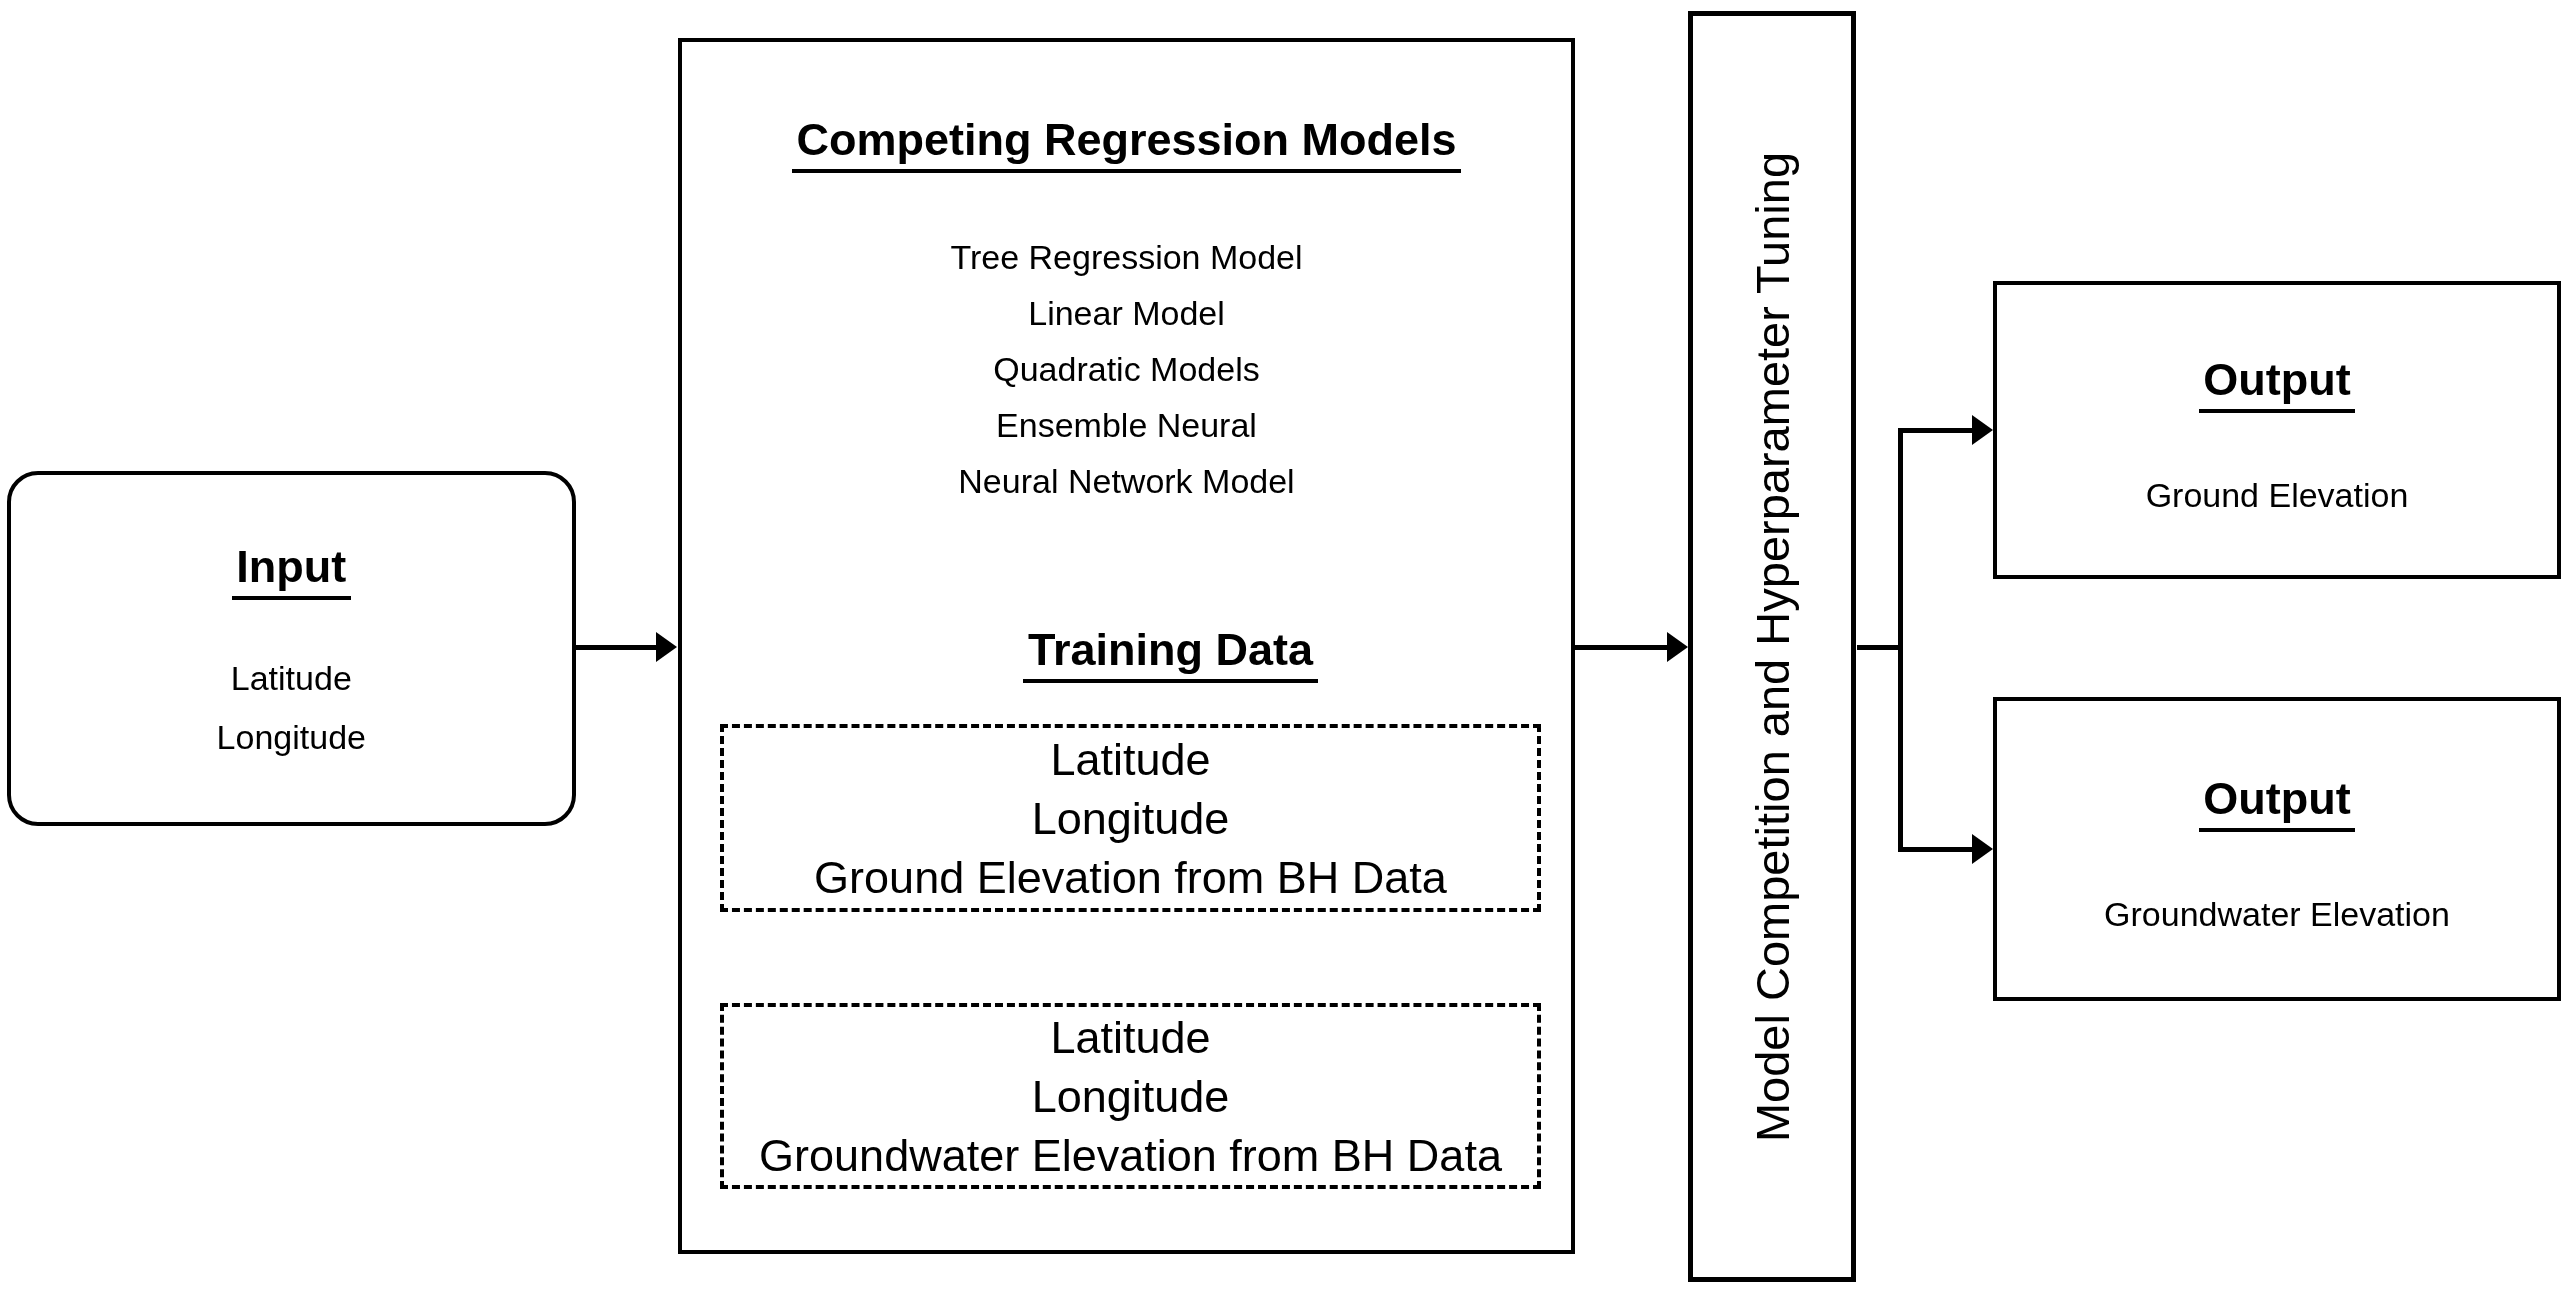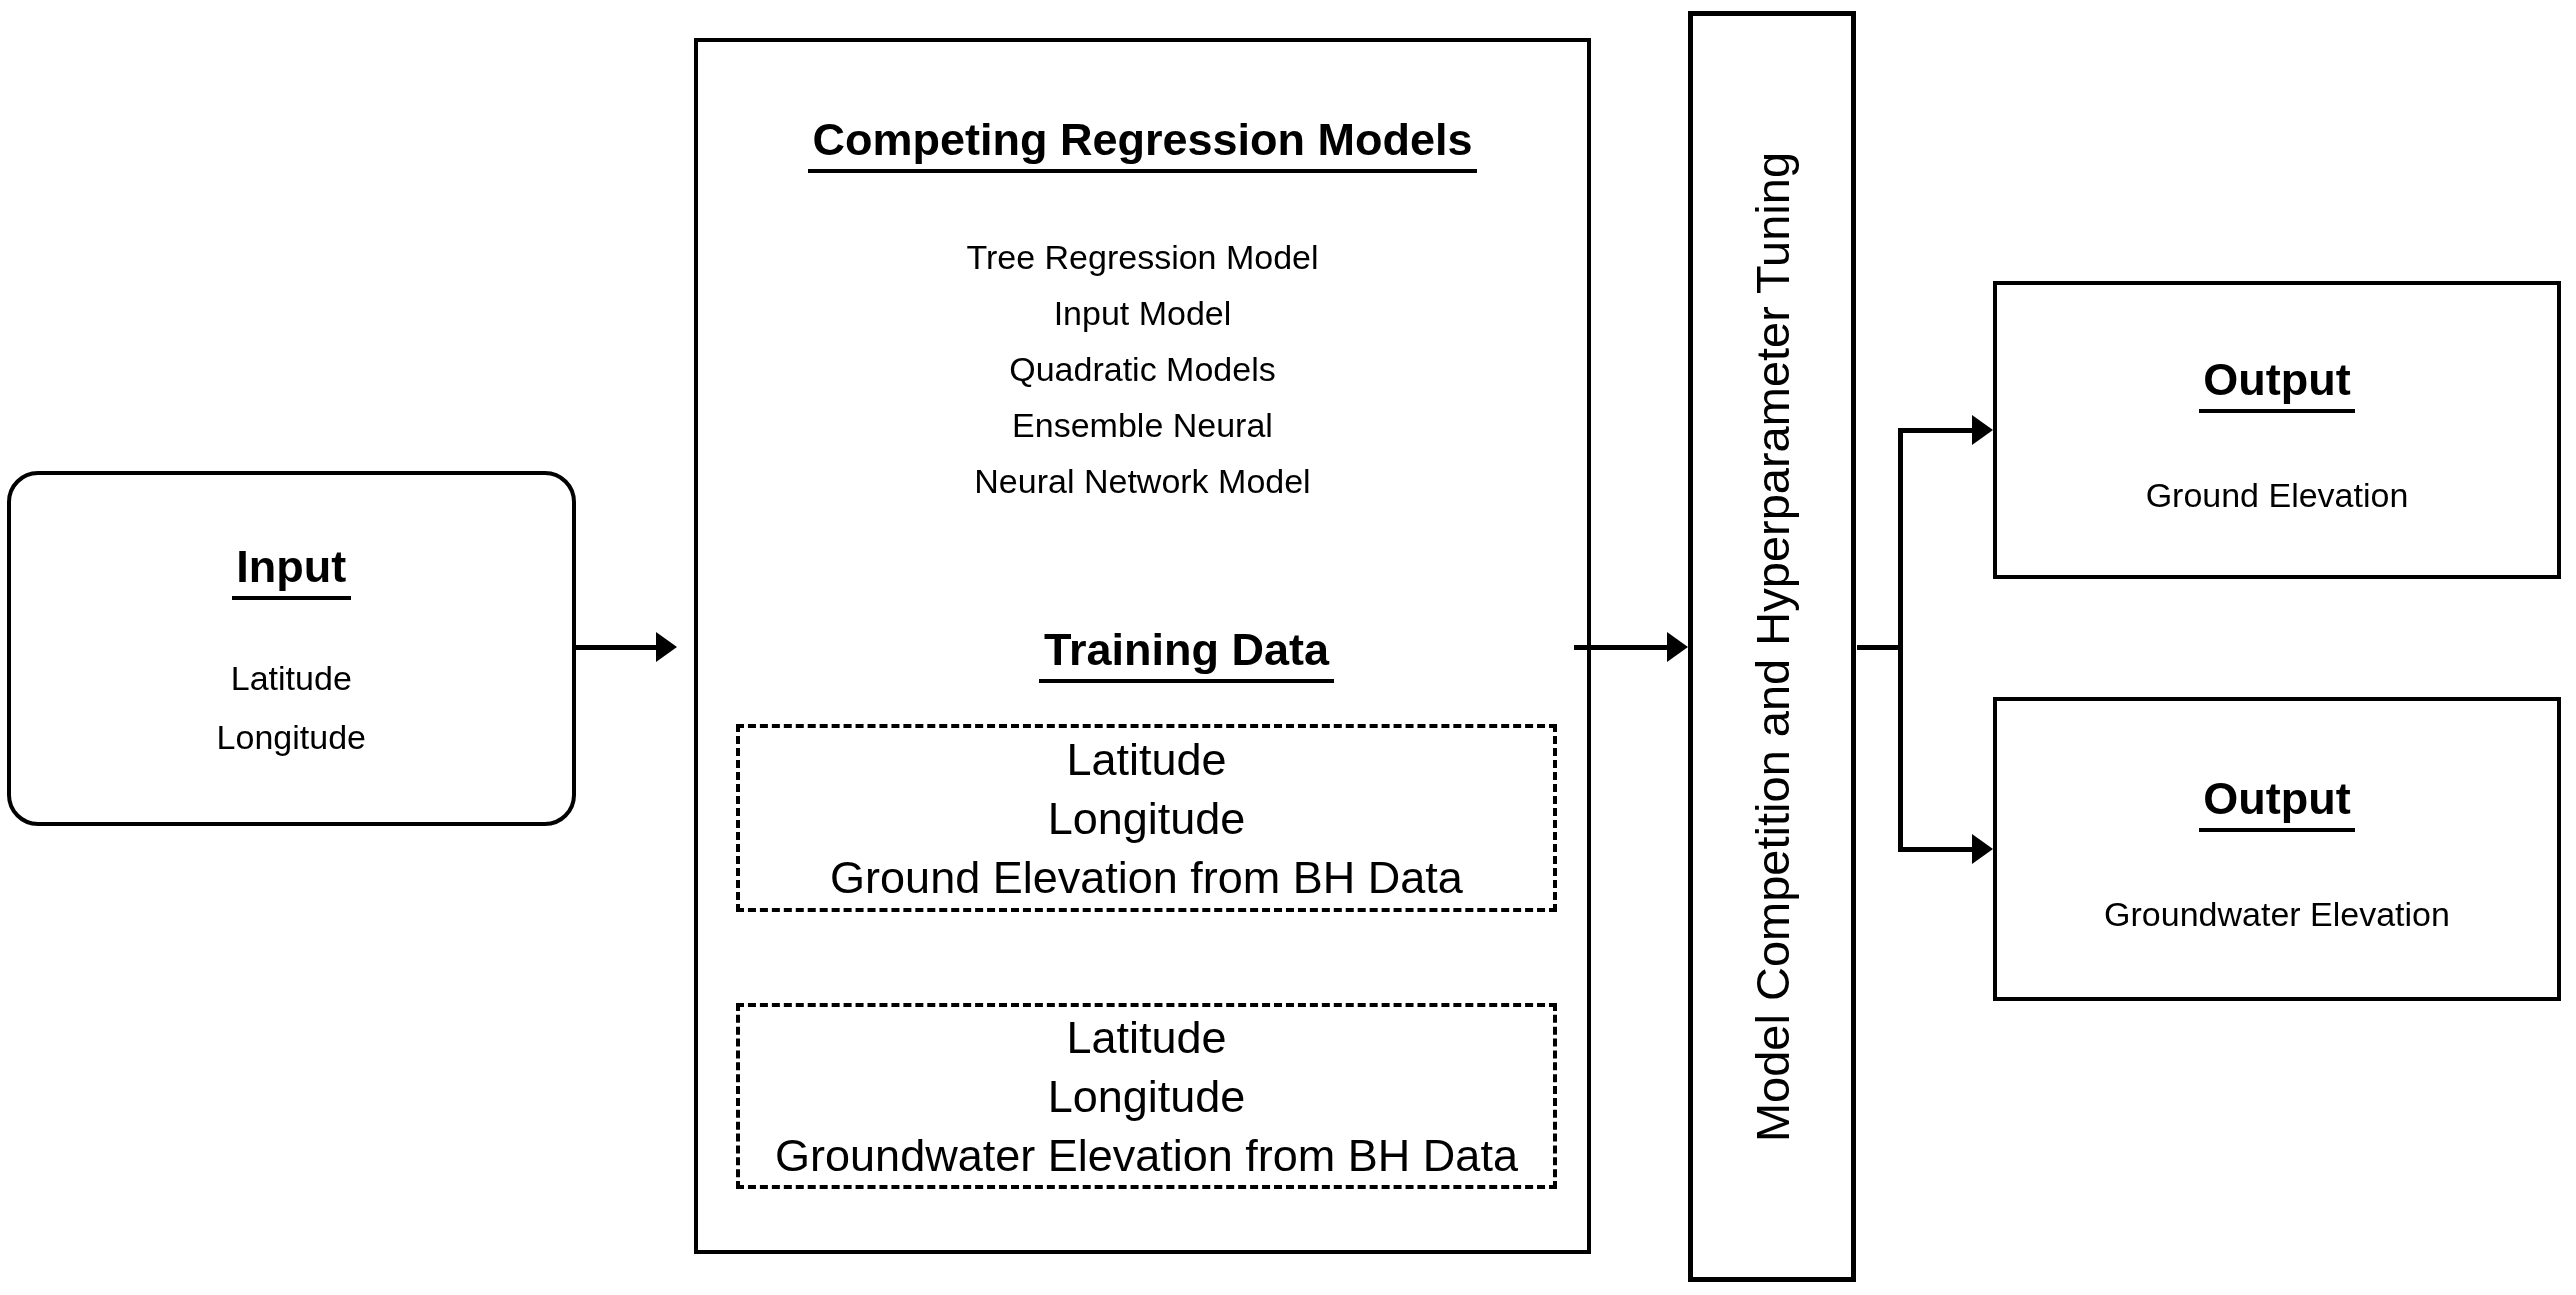--- a/index.html
+++ b/index.html
@@ -84,27 +84,27 @@
     </div>
     <div class="body-text" style="top:174px;">
       <div>Latitude</div>
       <div>Longitude</div>
     </div>
   </div>
 
   <div class="hline" style="left:576px; top:645px; width:81px;"></div>
   <div class="arrowhead" style="left:656px; top:632px;"></div>
 
-  <div class="box" style="left:678px; top:38px; width:897px; height:1216px;margin-left:16px;">
+  <div class="box" style="left:678px; top:38px; width:897px; height:1216px;">
     <div class="heading" style="top:71px;">
       <span class="u">Competing Regression Models</span>
     </div>
     <div class="body-text models-list" style="top:187px;">
       <div>Tree Regression Model</div>
-      <div>Input Model</div>
+      <div>Linear Model</div>
       <div>Quadratic Models</div>
       <div>Ensemble Neural</div>
       <div>Neural Network Model</div>
     </div>
     <div class="heading" style="top:581px;padding-left:44px;">
       <span class="u">Training Data</span>
     </div>
 
     <div class="dashed-box" style="left:38px; top:682px; width:821px; height:188px;">
       <div class="line">Latitude</div>

